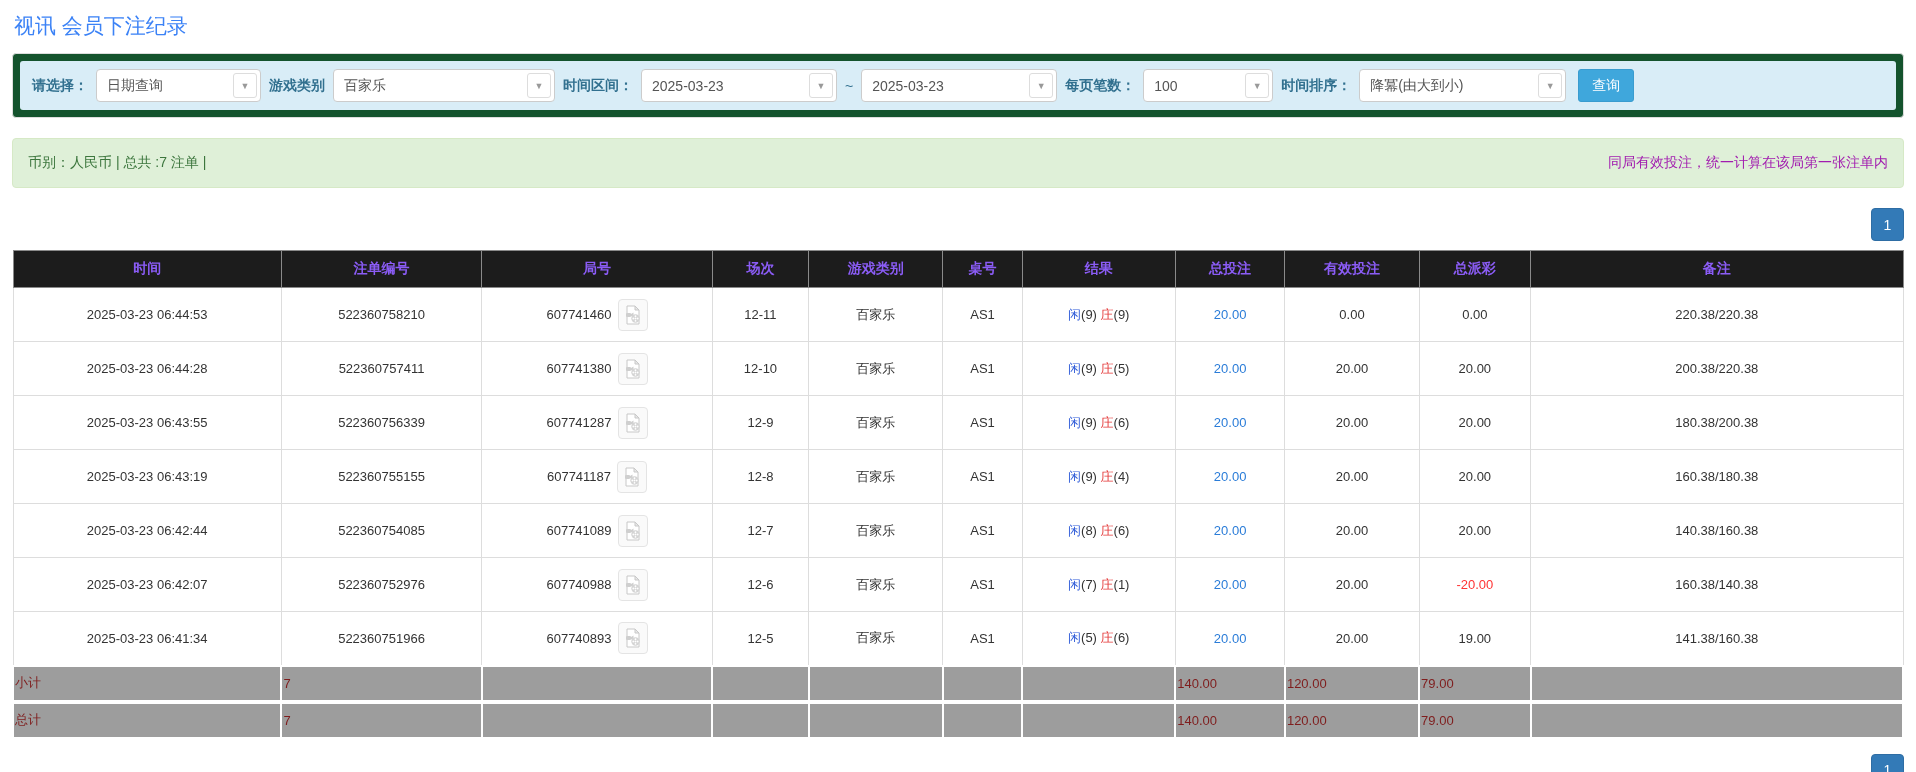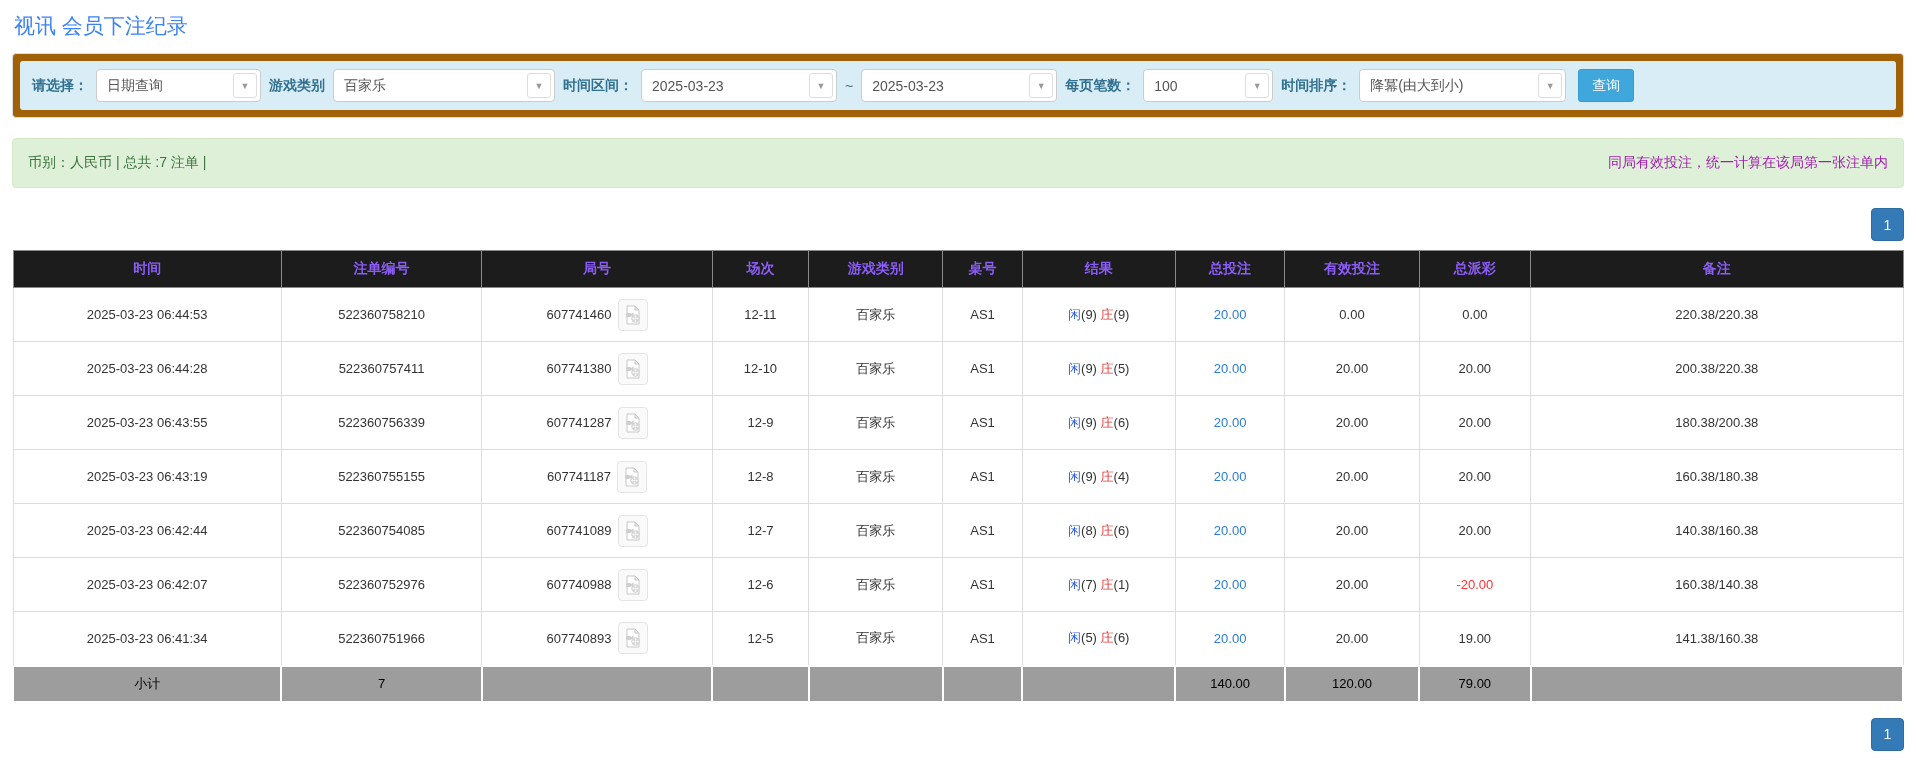--- a/index.html
+++ b/index.html
@@ -7,21 +7,21 @@
   body {
     width:1916px; height:772px; overflow:hidden;
     background:#fff; color:#333;
     font-family:"Liberation Sans", sans-serif;
   }
   .page { padding:0 12px; }
 
   .page-title { font-size:21px; font-weight:400; color:#3b82f6; margin:12px 0 13px 2px; }
 
   
-  .filter-panel { border:1px solid #ddd; border-radius:4px; padding:7px; background:#a16207; }
+  .filter-panel { border:1px solid #ddd; border-radius:4px; padding:7px; background:#14532d; }
   .filter-bar {
     background:#d9edf7; border-radius:3px; padding:8px 12px;
     display:flex; align-items:center; gap:8px; font-size:14px;
   }
   .flabel { color:#31708f; font-weight:bold; white-space:nowrap; }
   .tilde { color:#31708f; }
   .combo {
     display:flex; align-items:stretch; background:#fff;
     border:1px solid #ccc; border-radius:4px; height:33px; cursor:pointer;
   }
@@ -73,21 +73,21 @@
     border-radius:4px; display:inline-flex; align-items:center; justify-content:center;
     cursor:pointer; padding:0;
   }
   .res-p { color:#2e5bd8; }
   .res-b { color:#e43b3b; }
   .res-n { color:#333; }
   .bet-link { color:#2a7cd8; cursor:pointer; }
   .neg { color:#f33; }
 
   tfoot td {
-    background:#9d9d9d; color:#000000; height:36px; text-align:center;
+    background:#9d9d9d; color:#7f1d1d; height:36px; text-align:left;
     border:2px solid #fff; font-size:13px;
   }
   tfoot tr.total-row td { border-top:4px solid #fff; }
 </style>
 </head>
 <body>
 
 <div class="page">
 
   <div class="page-title">视讯 会员下注纪录</div>
@@ -383,20 +383,33 @@
           <td></td>
           <td></td>
           <td></td>
           <td></td>
           <td></td>
           <td>140.00</td>
           <td>120.00</td>
           <td>79.00</td>
           <td></td>
         </tr>
+        <tr class="total-row">
+          <td>总计</td>
+          <td>7</td>
+          <td></td>
+          <td></td>
+          <td></td>
+          <td></td>
+          <td></td>
+          <td>140.00</td>
+          <td>120.00</td>
+          <td>79.00</td>
+          <td></td>
+        </tr>
       </tfoot>
   </table>
 
   <div class="pagination-bottom">
     <button class="page-btn">1</button>
   </div>
 
 </div>
 
 </body></html>

